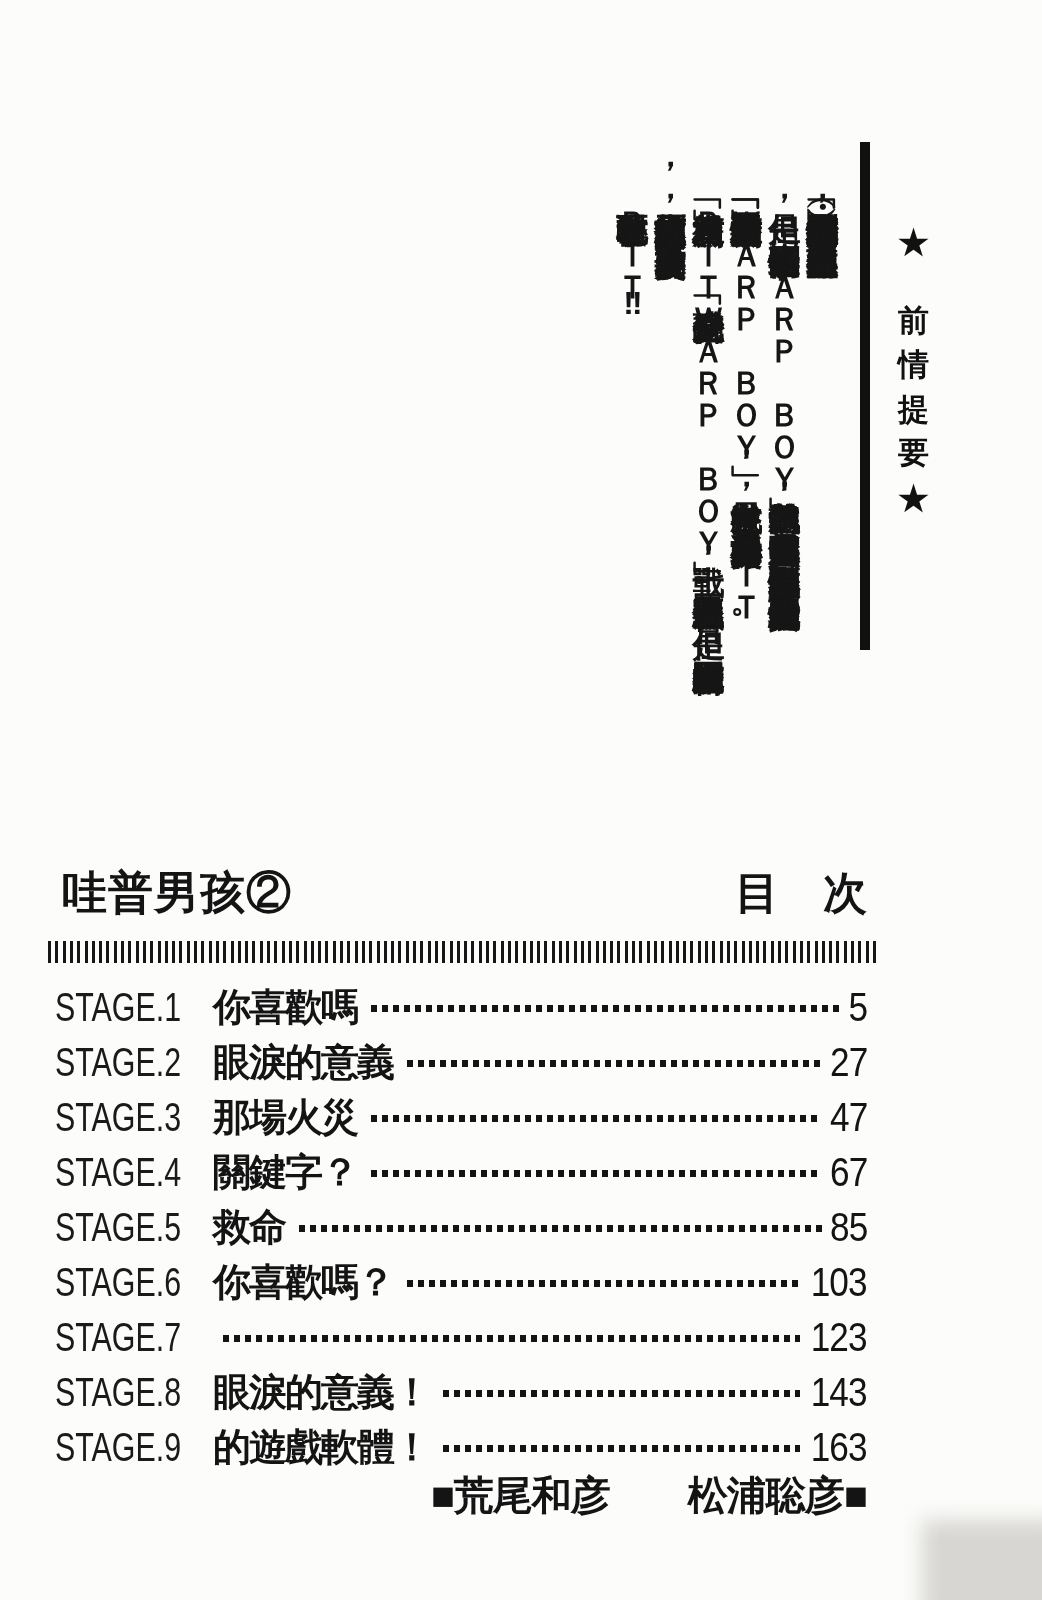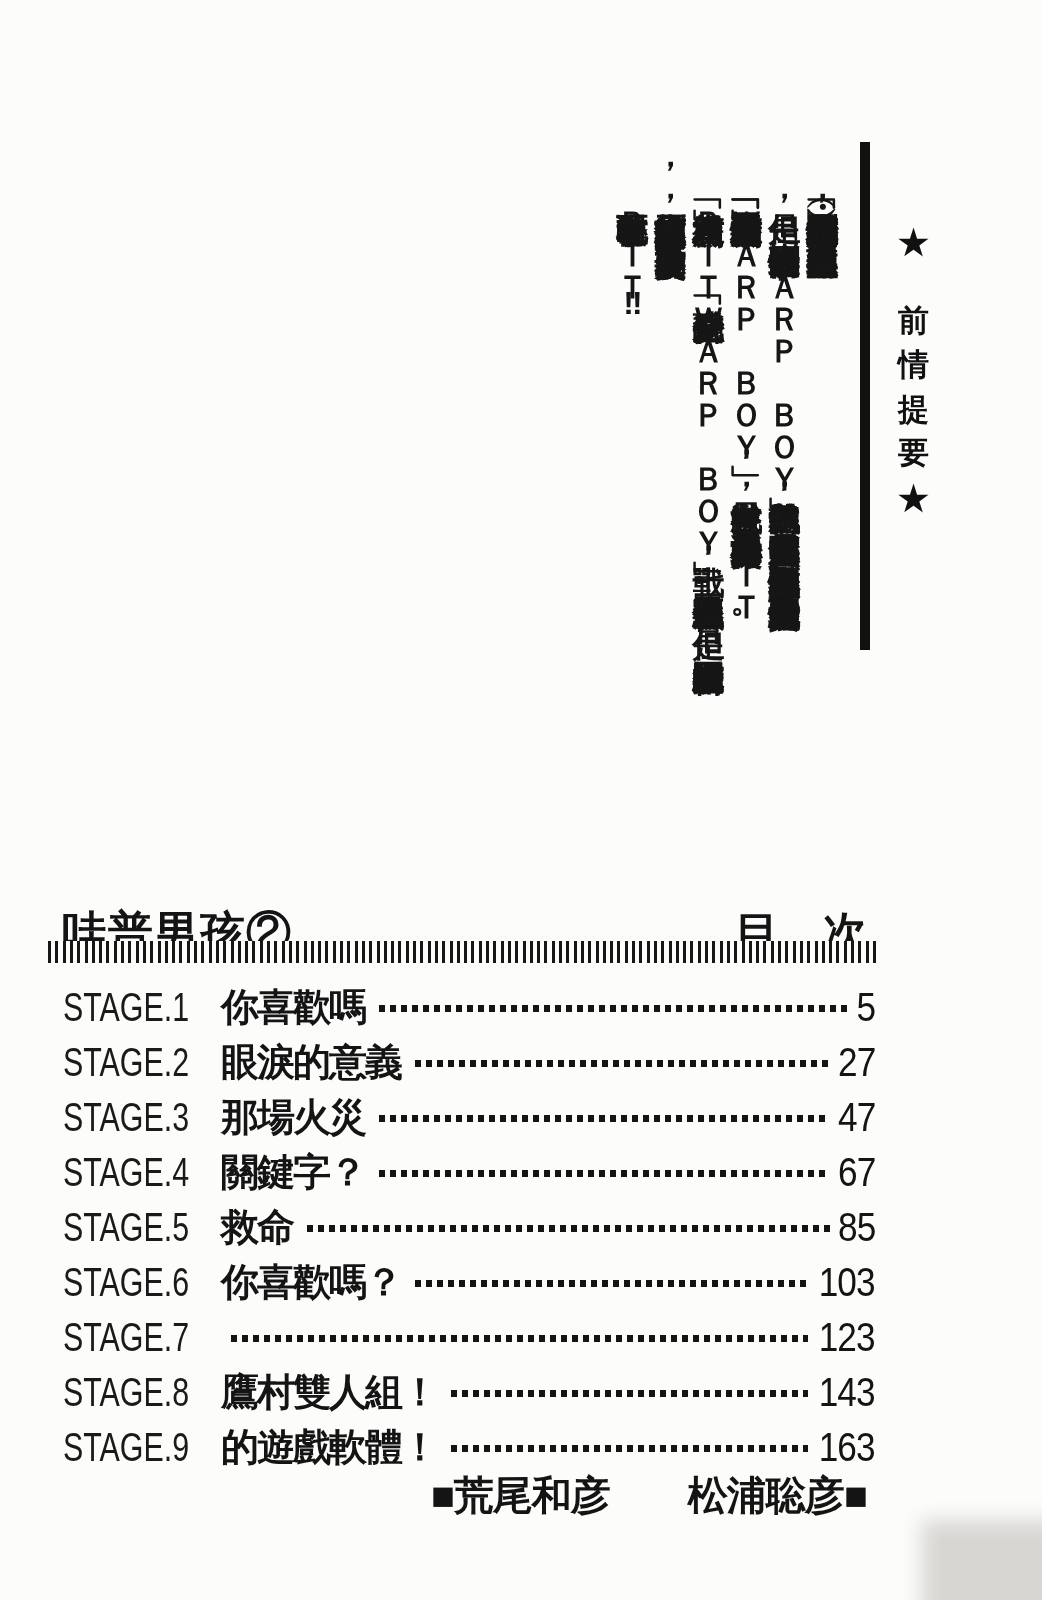--- a/index.html
+++ b/index.html
@@ -26,31 +26,31 @@
     writing-mode:vertical-rl;text-orientation:upright;
     font-size:32px;font-weight:bold;line-height:38px;letter-spacing:0;
     color:#161616;
     word-break:break-all;line-break:anywhere;
   }
   .prologue-text p{margin:0;padding:0;text-indent:32px;}
 
   
   .toc-head{
     position:absolute;left:62px;top:868px;width:805px;
-    display:flex;justify-content:space-between;align-items:flex-start;margin-top:40px;
+    display:flex;justify-content:space-between;align-items:flex-start;
   }
   .book-title{font-size:45px;font-weight:bold;letter-spacing:1px;line-height:50px;}
   .toc-label{font-size:44px;font-weight:bold;line-height:50px;text-align:right;}
 
   .toc-divider{
     position:absolute;left:48px;top:941px;width:829px;height:22px;
     background:repeating-linear-gradient(90deg,#161616 0 3px,#fcfcfa 3px 7.3px);
   }
 
-  .toc-list{position:absolute;left:63px;top:980px;width:812px;}
+  .toc-list{position:absolute;left:55px;top:980px;width:812px;}
   .toc-row{height:55px;display:flex;align-items:center;}
   .stage{
     width:158px;flex:0 0 158px;font-size:40px;font-weight:400;color:#1a1a1a;
     transform:scaleX(0.76);transform-origin:left center;white-space:nowrap;
   }
   .title{
     font-size:38px;font-weight:bold;letter-spacing:-2px;
     white-space:nowrap;padding-right:4px;
   }
   .dots{
@@ -130,21 +130,21 @@
       <span class="dots"></span>
       <span class="pg">103</span>
     </div>
     <div class="toc-row">
       <span class="stage">STAGE.7</span>
       <span class="dots"></span>
       <span class="pg">123</span>
     </div>
     <div class="toc-row">
       <span class="stage">STAGE.8</span>
-      <span class="title">鷹村雙人組！</span>
+      <span class="title">眼淚的意義！</span>
       <span class="dots"></span>
       <span class="pg">143</span>
     </div>
     <div class="toc-row">
       <span class="stage">STAGE.9</span>
       <span class="title">的遊戲軟體！</span>
       <span class="dots"></span>
       <span class="pg">163</span>
     </div>
   </div>

